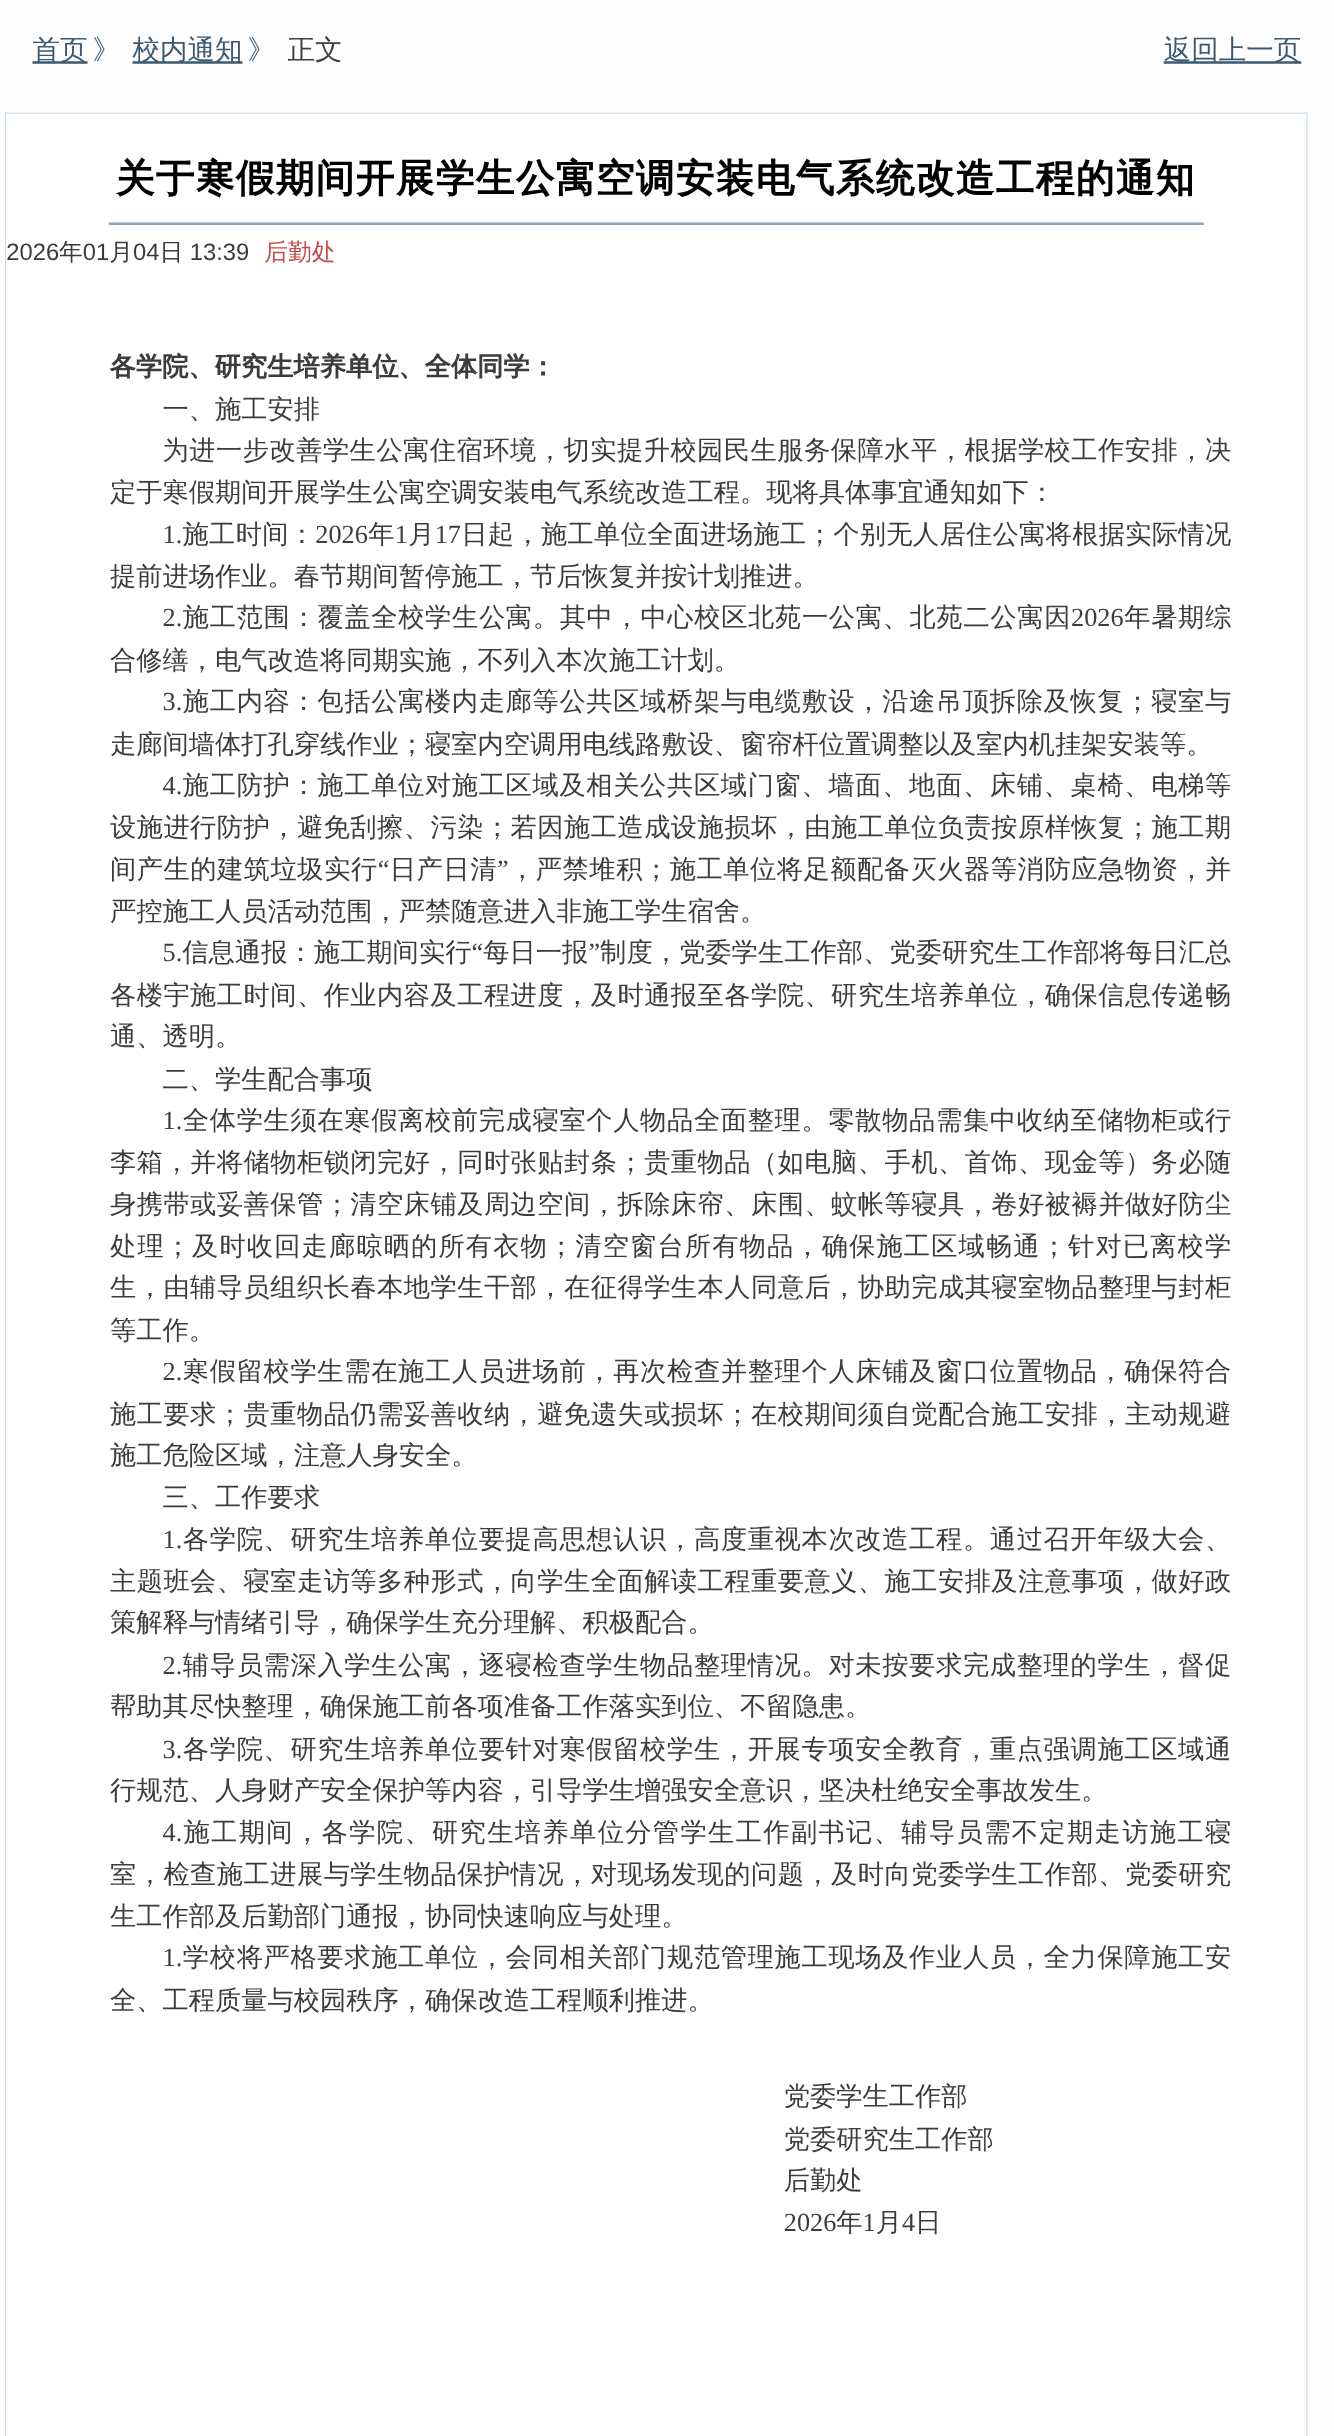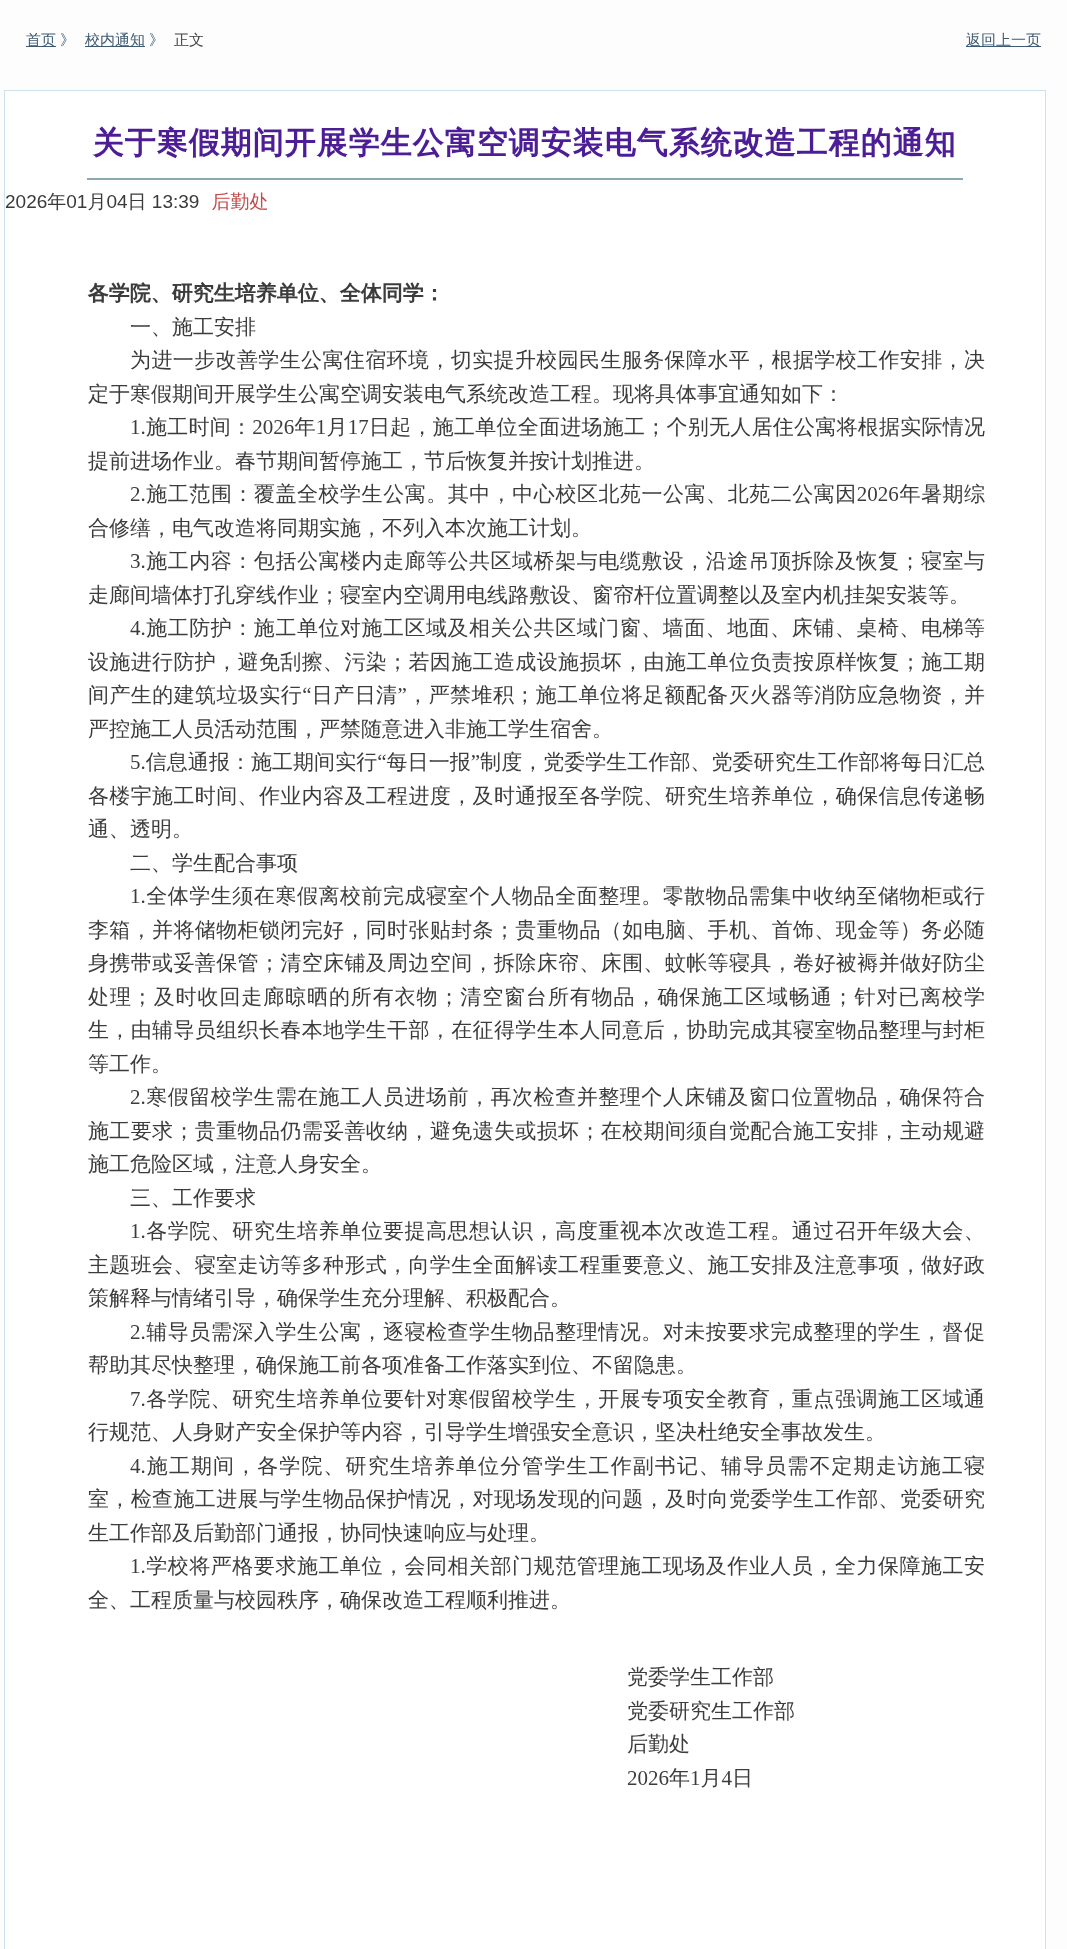--- a/index.html
+++ b/index.html
@@ -13,21 +13,21 @@
 
   
   .topbar {
     height: 90px;
     box-sizing: border-box;
     display: flex;
     align-items: center;
     justify-content: space-between;
     padding: 0 26px 10px 26px;
     font-family: "Liberation Sans", "DejaVu Sans", sans-serif;
-    font-size: 15px;
+    font-size: 22px;
     color: #3d5a72;
   }
   .crumbs { display: flex; align-items: center; gap: 4px; }
   .crumb-link { color: #3d5a72; text-decoration: underline; cursor: pointer; }
   .crumb-sep { color: #3d5a72; margin-right: 6px; text-decoration: none; }
   .crumb-current { color: #404040; }
   .back-link { color: #3d5a72; text-decoration: underline; cursor: pointer; }
 
   
   .panel {
@@ -41,21 +41,21 @@
   }
 
   .article-title {
     margin: 30px 40px 4px 40px;
     text-align: center;
     font-family: "Liberation Sans", "DejaVu Sans", sans-serif;
     font-weight: bold;
     font-size: 31px;
     line-height: 44px;
     letter-spacing: 1px;
-    color: #4c1d95;
+    color: #000000;
   }
   .title-divider {
     width: 876px;
     margin: 13px auto 0 auto;
     border: none;
     border-top: 2px solid #8aa8b7;
   }
   .meta-line {
     margin-top: 9px;
     font-family: "Liberation Sans", "DejaVu Sans", sans-serif;
@@ -110,21 +110,21 @@
       <p class="para body">2.施工范围：覆盖全校学生公寓。其中，中心校区北苑一公寓、北苑二公寓因2026年暑期综合修缮，电气改造将同期实施，不列入本次施工计划。</p>
       <p class="para body">3.施工内容：包括公寓楼内走廊等公共区域桥架与电缆敷设，沿途吊顶拆除及恢复；寝室与走廊间墙体打孔穿线作业；寝室内空调用电线路敷设、窗帘杆位置调整以及室内机挂架安装等。</p>
       <p class="para body">4.施工防护：施工单位对施工区域及相关公共区域门窗、墙面、地面、床铺、桌椅、电梯等设施进行防护，避免刮擦、污染；若因施工造成设施损坏，由施工单位负责按原样恢复；施工期间产生的建筑垃圾实行“日产日清”，严禁堆积；施工单位将足额配备灭火器等消防应急物资，并严控施工人员活动范围，严禁随意进入非施工学生宿舍。</p>
       <p class="para body">5.信息通报：施工期间实行“每日一报”制度，党委学生工作部、党委研究生工作部将每日汇总各楼宇施工时间、作业内容及工程进度，及时通报至各学院、研究生培养单位，确保信息传递畅通、透明。</p>
       <p class="para heading">二、学生配合事项</p>
       <p class="para body">1.全体学生须在寒假离校前完成寝室个人物品全面整理。零散物品需集中收纳至储物柜或行李箱，并将储物柜锁闭完好，同时张贴封条；贵重物品（如电脑、手机、首饰、现金等）务必随身携带或妥善保管；清空床铺及周边空间，拆除床帘、床围、蚊帐等寝具，卷好被褥并做好防尘处理；及时收回走廊晾晒的所有衣物；清空窗台所有物品，确保施工区域畅通；针对已离校学生，由辅导员组织长春本地学生干部，在征得学生本人同意后，协助完成其寝室物品整理与封柜等工作。</p>
       <p class="para body">2.寒假留校学生需在施工人员进场前，再次检查并整理个人床铺及窗口位置物品，确保符合施工要求；贵重物品仍需妥善收纳，避免遗失或损坏；在校期间须自觉配合施工安排，主动规避施工危险区域，注意人身安全。</p>
       <p class="para heading">三、工作要求</p>
       <p class="para body">1.各学院、研究生培养单位要提高思想认识，高度重视本次改造工程。通过召开年级大会、主题班会、寝室走访等多种形式，向学生全面解读工程重要意义、施工安排及注意事项，做好政策解释与情绪引导，确保学生充分理解、积极配合。</p>
       <p class="para body">2.辅导员需深入学生公寓，逐寝检查学生物品整理情况。对未按要求完成整理的学生，督促帮助其尽快整理，确保施工前各项准备工作落实到位、不留隐患。</p>
-      <p class="para body">7.各学院、研究生培养单位要针对寒假留校学生，开展专项安全教育，重点强调施工区域通行规范、人身财产安全保护等内容，引导学生增强安全意识，坚决杜绝安全事故发生。</p>
+      <p class="para body">3.各学院、研究生培养单位要针对寒假留校学生，开展专项安全教育，重点强调施工区域通行规范、人身财产安全保护等内容，引导学生增强安全意识，坚决杜绝安全事故发生。</p>
       <p class="para body">4.施工期间，各学院、研究生培养单位分管学生工作副书记、辅导员需不定期走访施工寝室，检查施工进展与学生物品保护情况，对现场发现的问题，及时向党委学生工作部、党委研究生工作部及后勤部门通报，协同快速响应与处理。</p>
       <p class="para body">1.学校将严格要求施工单位，会同相关部门规范管理施工现场及作业人员，全力保障施工安全、工程质量与校园秩序，确保改造工程顺利推进。</p>
     </div>
 
   <div class="signature">
     <div>党委学生工作部</div>
     <div>党委研究生工作部</div>
     <div>后勤处</div>
     <div>2026年1月4日</div>
   </div>

